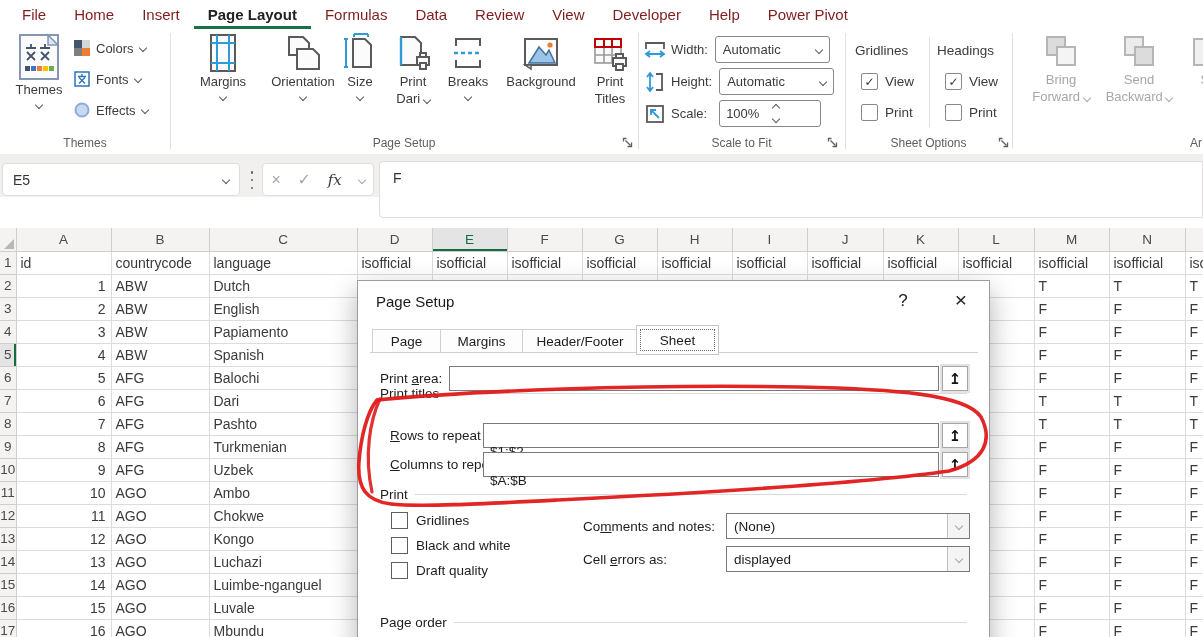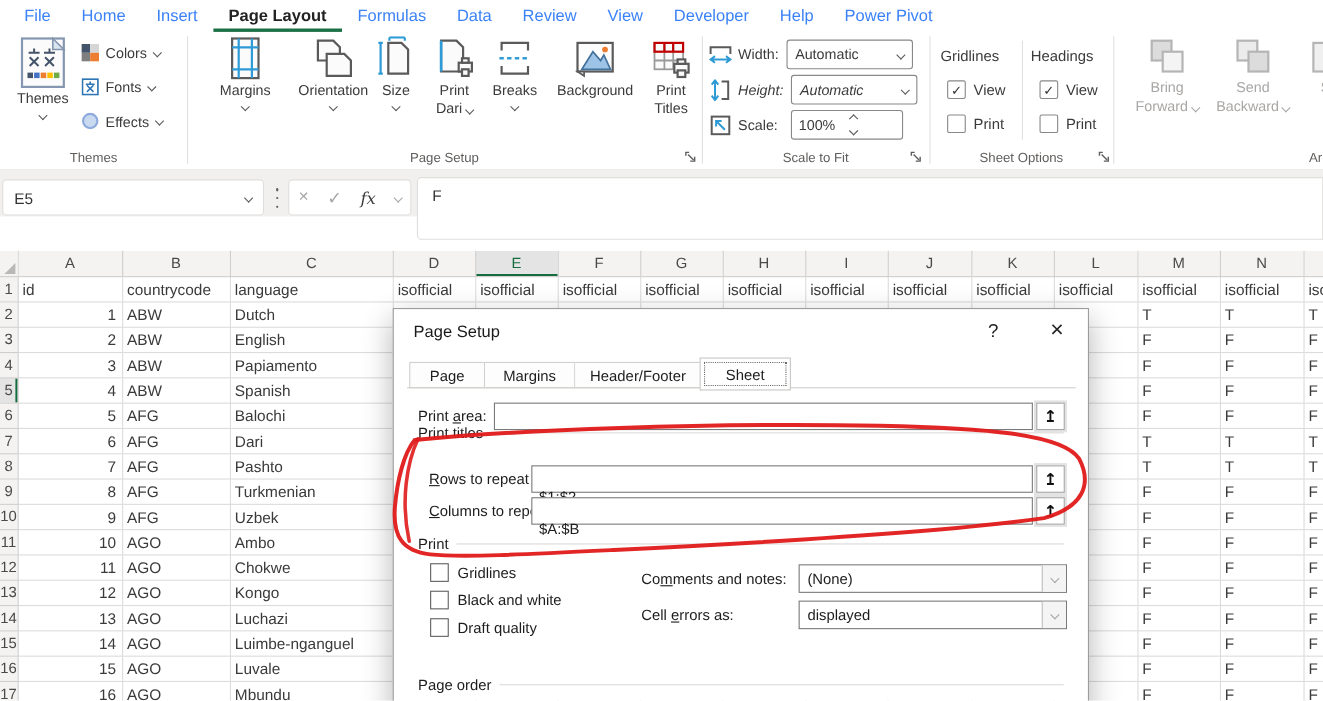--- a/index.html
+++ b/index.html
@@ -2,21 +2,21 @@
 <html><head>
 <meta charset="utf-8">
 <style>
   html,body{margin:0;padding:0;background:#fff;}
   #app{position:relative;width:1203px;height:637px;overflow:hidden;
        font-family:"Liberation Sans","DejaVu Sans",sans-serif;color:#333;
        background:#fff;}
   
   #ribbon-tabs{position:absolute;left:0;top:0;width:1203px;height:29px;
        display:flex;align-items:stretch;background:#fff;padding-left:8px;}
-  .rtab{display:flex;align-items:center;padding:0 14px;font-size:15px;color:#3b82f6;cursor:default;}
+  .rtab{display:flex;align-items:center;padding:0 14px;font-size:15px;color:#7f1d1d;cursor:default;}
   .rtab.active{color:#222;font-weight:700;box-shadow:inset 0 -3px 0 #1b7145;}
   
   #ribbon{position:absolute;left:0;top:29px;width:1203px;height:125px;background:#fff;
         border-bottom:1px solid #d8d6d4;}
   .rgroup{position:absolute;top:0;height:125px;}
   .gsep{position:absolute;top:4px;width:1px;height:116px;background:#e3e1df;}
   .glabel{position:absolute;bottom:4px;left:0;right:0;text-align:center;font-size:12px;color:#605e5c;}
   .launcher{position:absolute;bottom:5px;width:14px;height:14px;display:flex;align-items:center;justify-content:center;cursor:default;}
   .bigbtn{position:absolute;top:4px;display:flex;flex-direction:column;align-items:center;cursor:default;}
   .bigbtn .blabel{font-size:13px;color:#3b3b3b;line-height:17px;text-align:center;white-space:nowrap;}
@@ -270,21 +270,21 @@
             <path d="M2 8 V2 h18 v6" fill="none" stroke="#5a5a5a" stroke-width="1.8"></path>
             <path d="M3 13 h16 M6 10 l-4 3 4 3 M16 10 l4 3 -4 3" fill="none" stroke="#2e9bd6" stroke-width="1.8"></path>
           </svg>
         </span>
         <span>Width:</span>
         <div class="combo" style="width:99px;margin-left:2px;">
           <span>Automatic</span>
           <span class="chev"></span>
         </div>
       </div>
-      <div class="sfrow" style="top:39px;font-style:italic;">
+      <div class="sfrow" style="top:39px;">
         <span class="icon-wrap">
           <svg width="22" height="20" viewBox="0 0 22 20">
             <path d="M6 2 v16 M3 5 l3 -4 3 4 M3 15 l3 4 3 -4" fill="none" stroke="#2e9bd6" stroke-width="1.8"></path>
             <path d="M12 2 h6 v16 h-6" fill="none" stroke="#5a5a5a" stroke-width="1.8"></path>
           </svg>
         </span>
         <span>Height:</span>
         <div class="combo" style="width:99px;margin-left:2px;">
           <span>Automatic</span>
           <span class="chev"></span>

